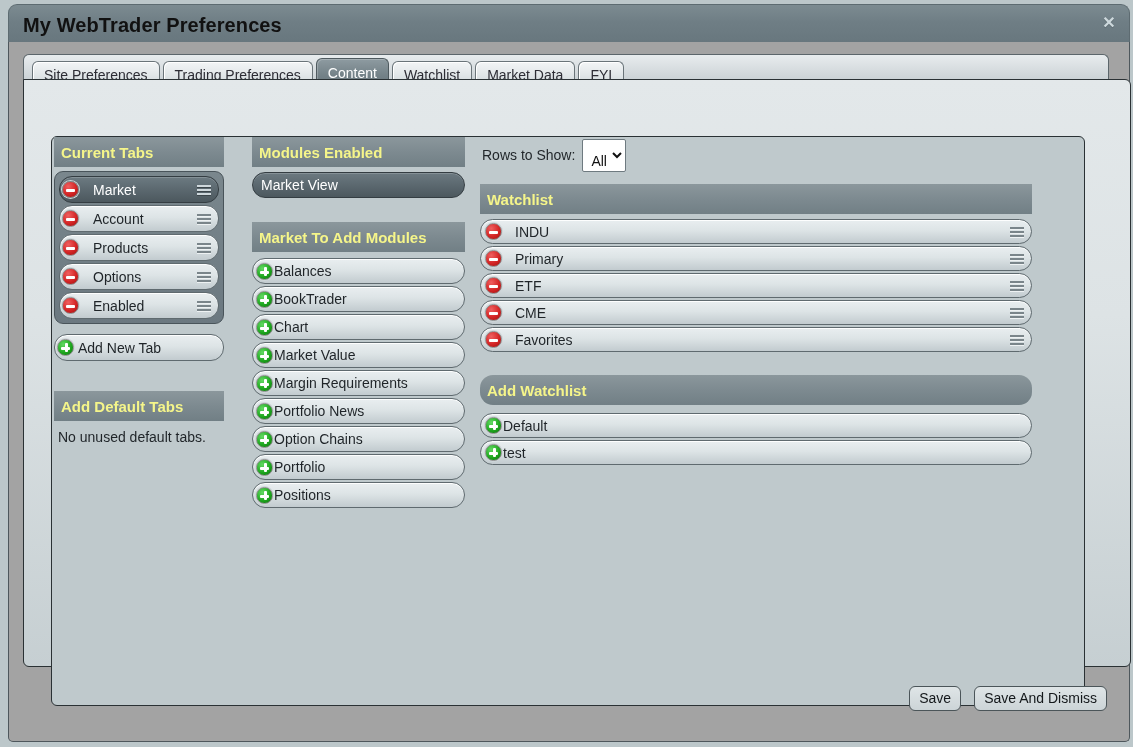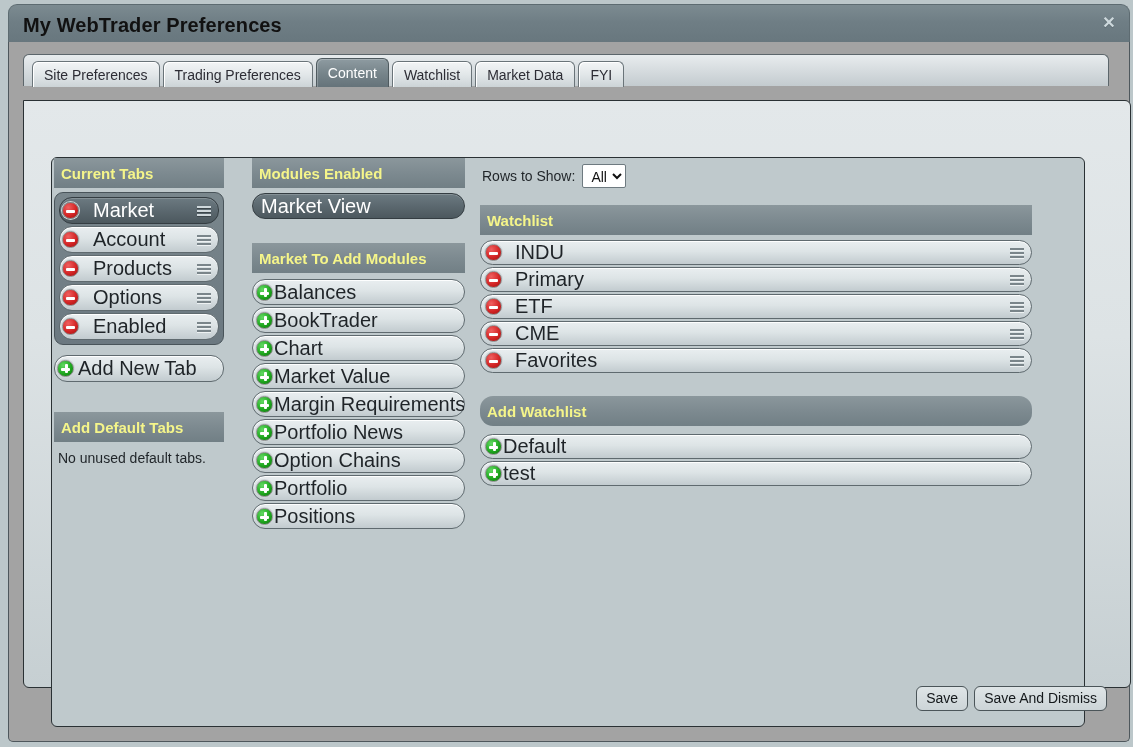--- a/index.html
+++ b/index.html
@@ -80,21 +80,21 @@
     background: linear-gradient(to bottom, #8e9ba1 0%, #77858b 50%, #65737a 100%);
     color: #ffffff;
     border-color: #4f5a5f;
     box-shadow: inset 1px 1px 0 rgba(255,255,255,0.22);
     height: 29px;
     font-weight: normal;
   }
 
   
   #body-panel {
-    position: absolute; left: 14px; top: 58px;
+    position: absolute; left: 14px; top: 37px;
     width: 1108px; height: 588px;
     background: linear-gradient(to bottom, #e3e8ea 0%, #dde3e5 40%, #c6cfd2 100%);
     border: 1px solid #2a3134;
     border-radius: 0 6px 6px 6px;
   }
   #content-area {
     position: absolute; left: 27px; top: 56px;
     width: 1034px; height: 570px;
     background: #bfc9cc;
     border: 1px solid #2a3134;
@@ -118,21 +118,21 @@
   }
 
   
   .pill {
     position: relative;
     height: 26px;
     background: linear-gradient(to bottom, #e9eef0 0%, #dde4e6 45%, #c2cbcf 100%);
     border: 1px solid #5f6a6f;
     border-radius: 13px;
     display: flex; align-items: center;
-    font-size: 20px; color: #1f2428;
+    font-size: 14px; color: #1f2428;
     cursor: pointer;
     box-shadow: inset 0 1px 0 #fdfefe;
   }
   .pill.dark {
     background: linear-gradient(to bottom, #6c7a81 0%, #5d6a71 45%, #4c585e 100%);
     color: #ffffff;
     border-color: #343d42;
     box-shadow: inset 0 1px 0 rgba(255,255,255,0.18);
   }
   .pill .label { flex: 1 1 auto; overflow: hidden; white-space: nowrap; }
@@ -223,42 +223,42 @@
   
   #rows-to-show-row {
     display: flex; align-items: center;
     height: 30px; margin-top: 3px; padding-left: 2px;
     font-size: 14px; color: #1f2428;
   }
   #rows-select {
     margin-left: 7px;
     font-family: "Liberation Sans", sans-serif;
     font-size: 14px;
-    padding: 3px 2px 1px 4px;
+    padding: 12px 2px 1px 4px;
     border: 1px solid #6e7a80;
     background: #ffffff;
     color: #111;
     border-radius: 2px;
     cursor: pointer;
   }
   #watchlist-head { margin-top: 14px; }
   #watchlist-list { margin-top: 5px; }
   #watchlist-list .pill { margin-bottom: 2px; height: 25px; border-radius: 13px; }
   #watchlist-list .pill .label { margin-left: 9px; }
   #watchlist-list .ico { margin-left: 4px; }
 
   #add-watchlist-head { margin-top: 23px; border-radius: 13px; }
   #add-watchlist-list { margin-top: 8px; }
   #add-watchlist-list .pill { margin-bottom: 2px; height: 25px; }
   #add-watchlist-list .ico { margin-left: 4px; margin-right: 1px; }
 
   
   #footer {
     position: absolute; right: 22px; top: 644px;
-    display: flex; gap: 6px;
+    display: flex; gap: 13px;
   }
   .btn {
     font-family: "Liberation Sans", sans-serif;
     font-size: 14px; color: #14181b;
     background: linear-gradient(to bottom, #dfe5e7 0%, #ccd4d7 100%);
     border: 1px solid #4b5559;
     border-radius: 6px;
     padding: 3px 9px 4px 9px;
     cursor: pointer;
   }

